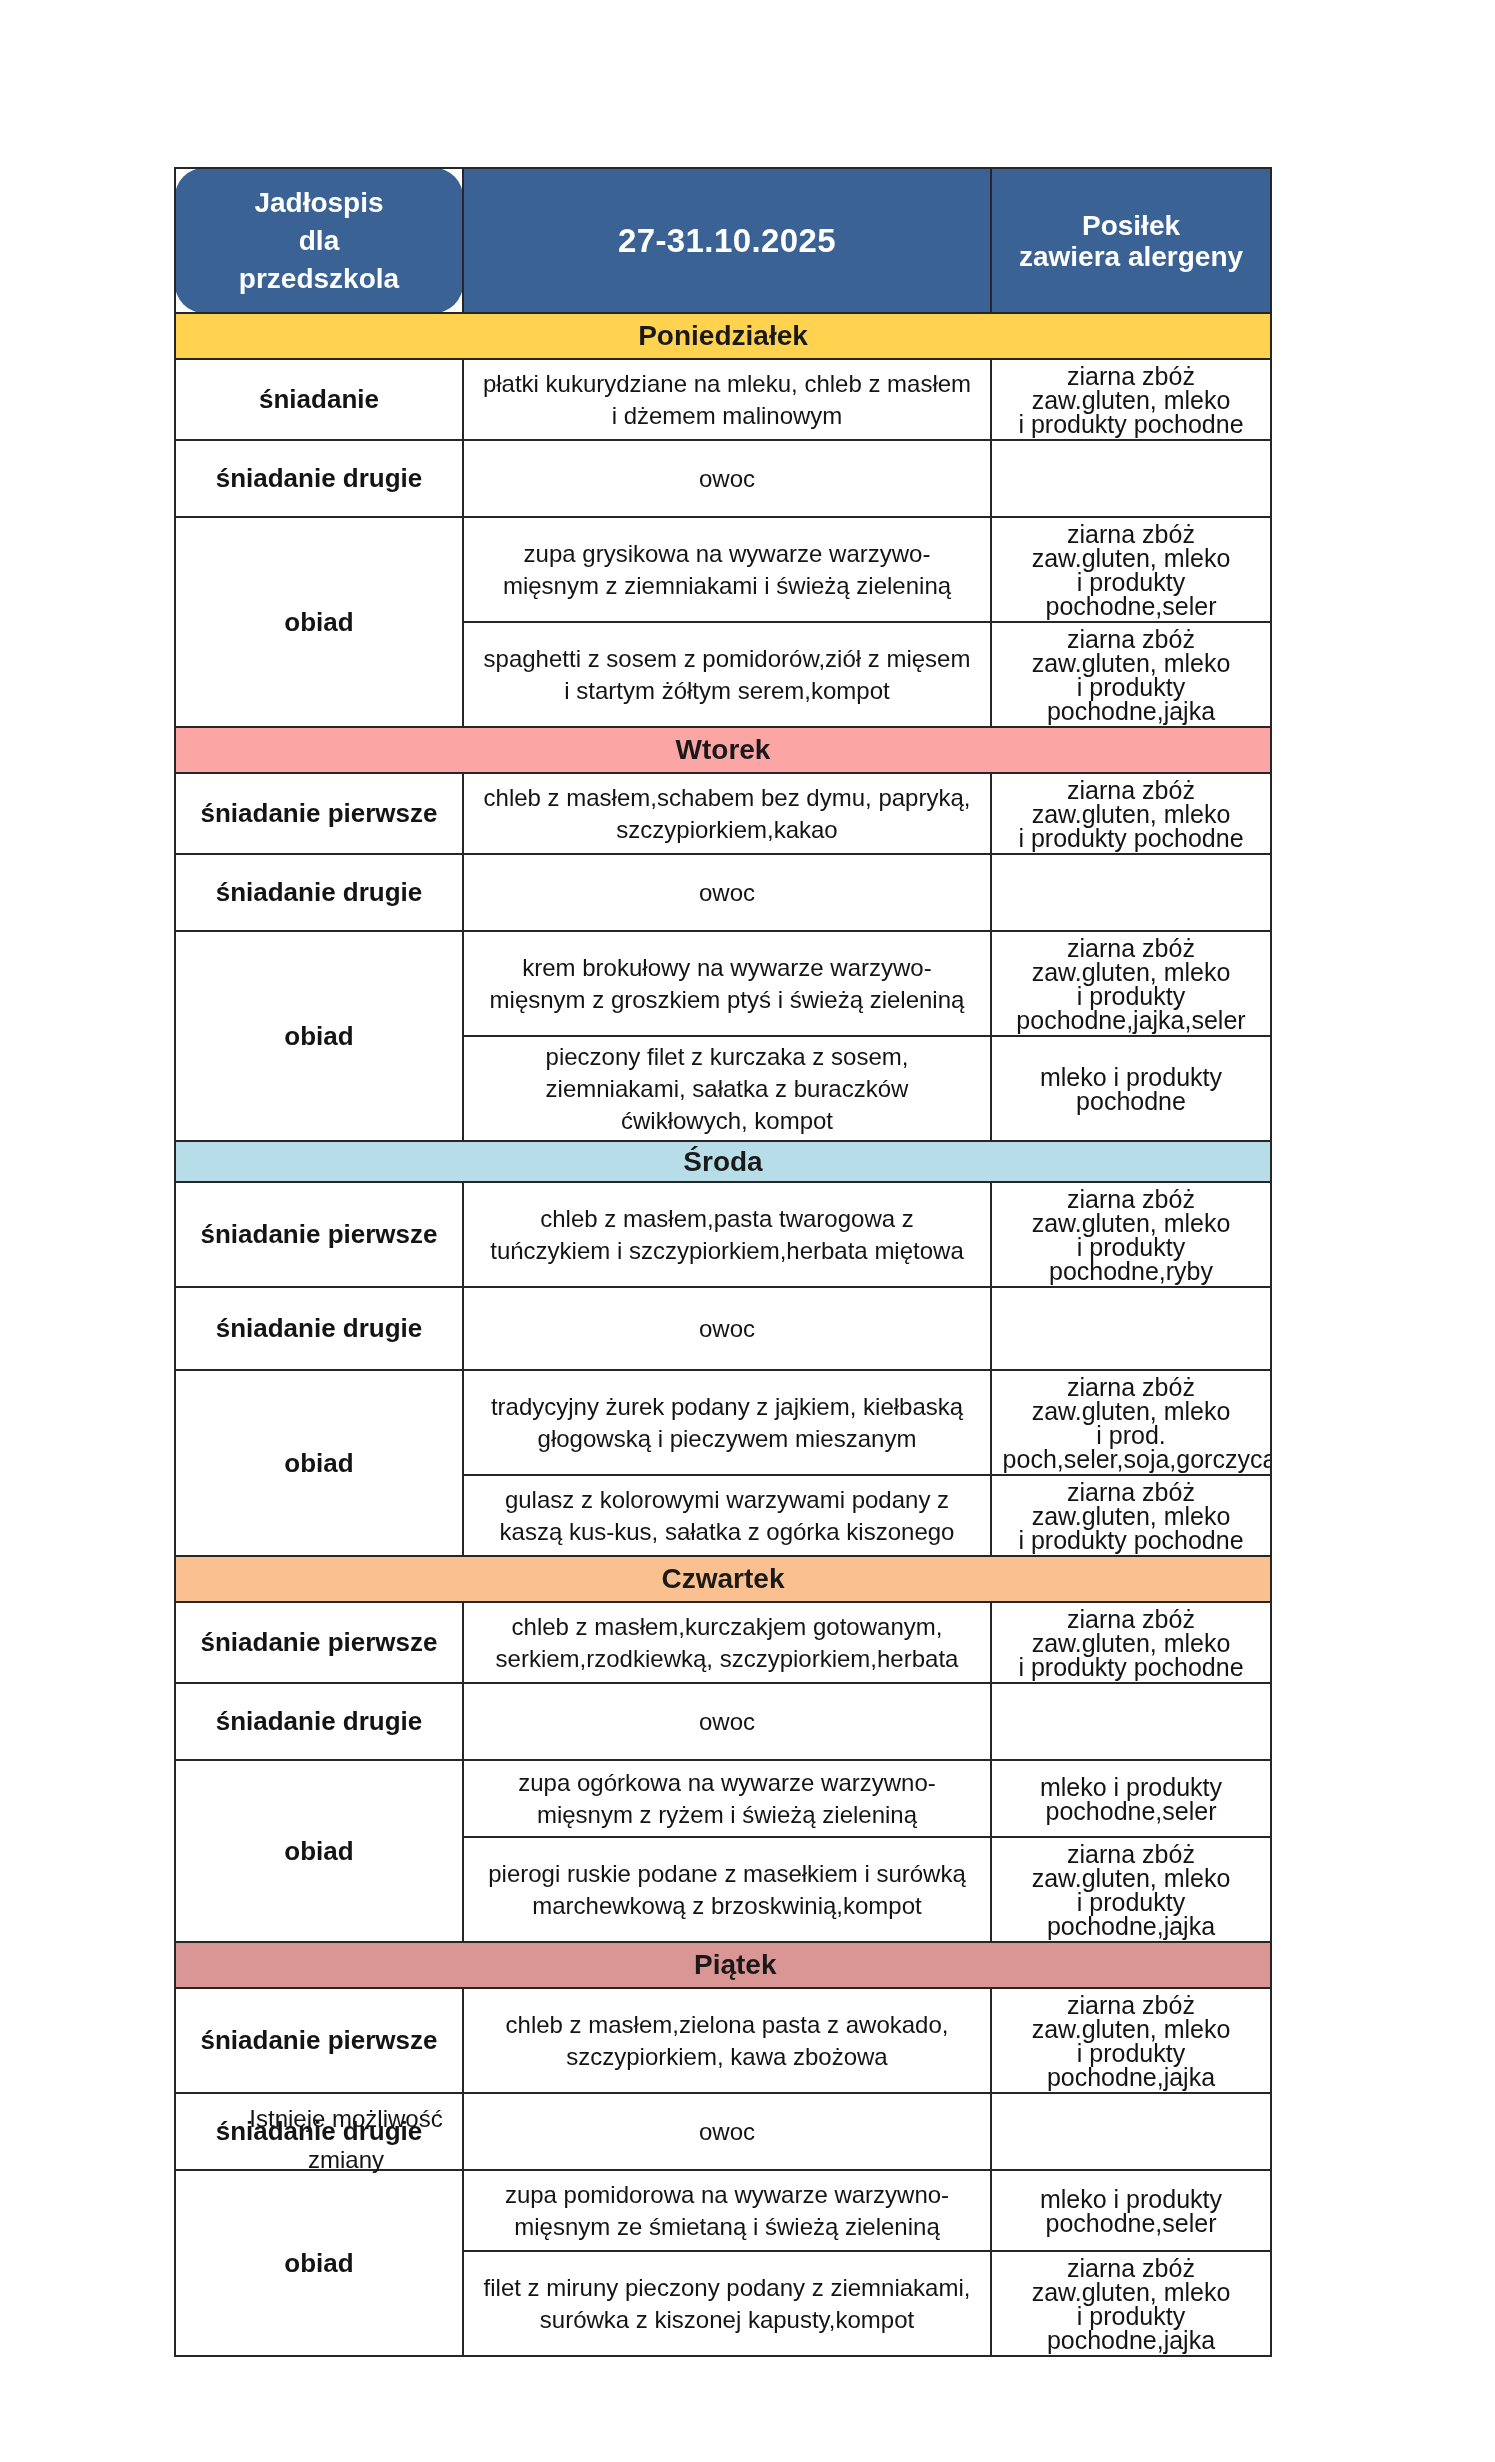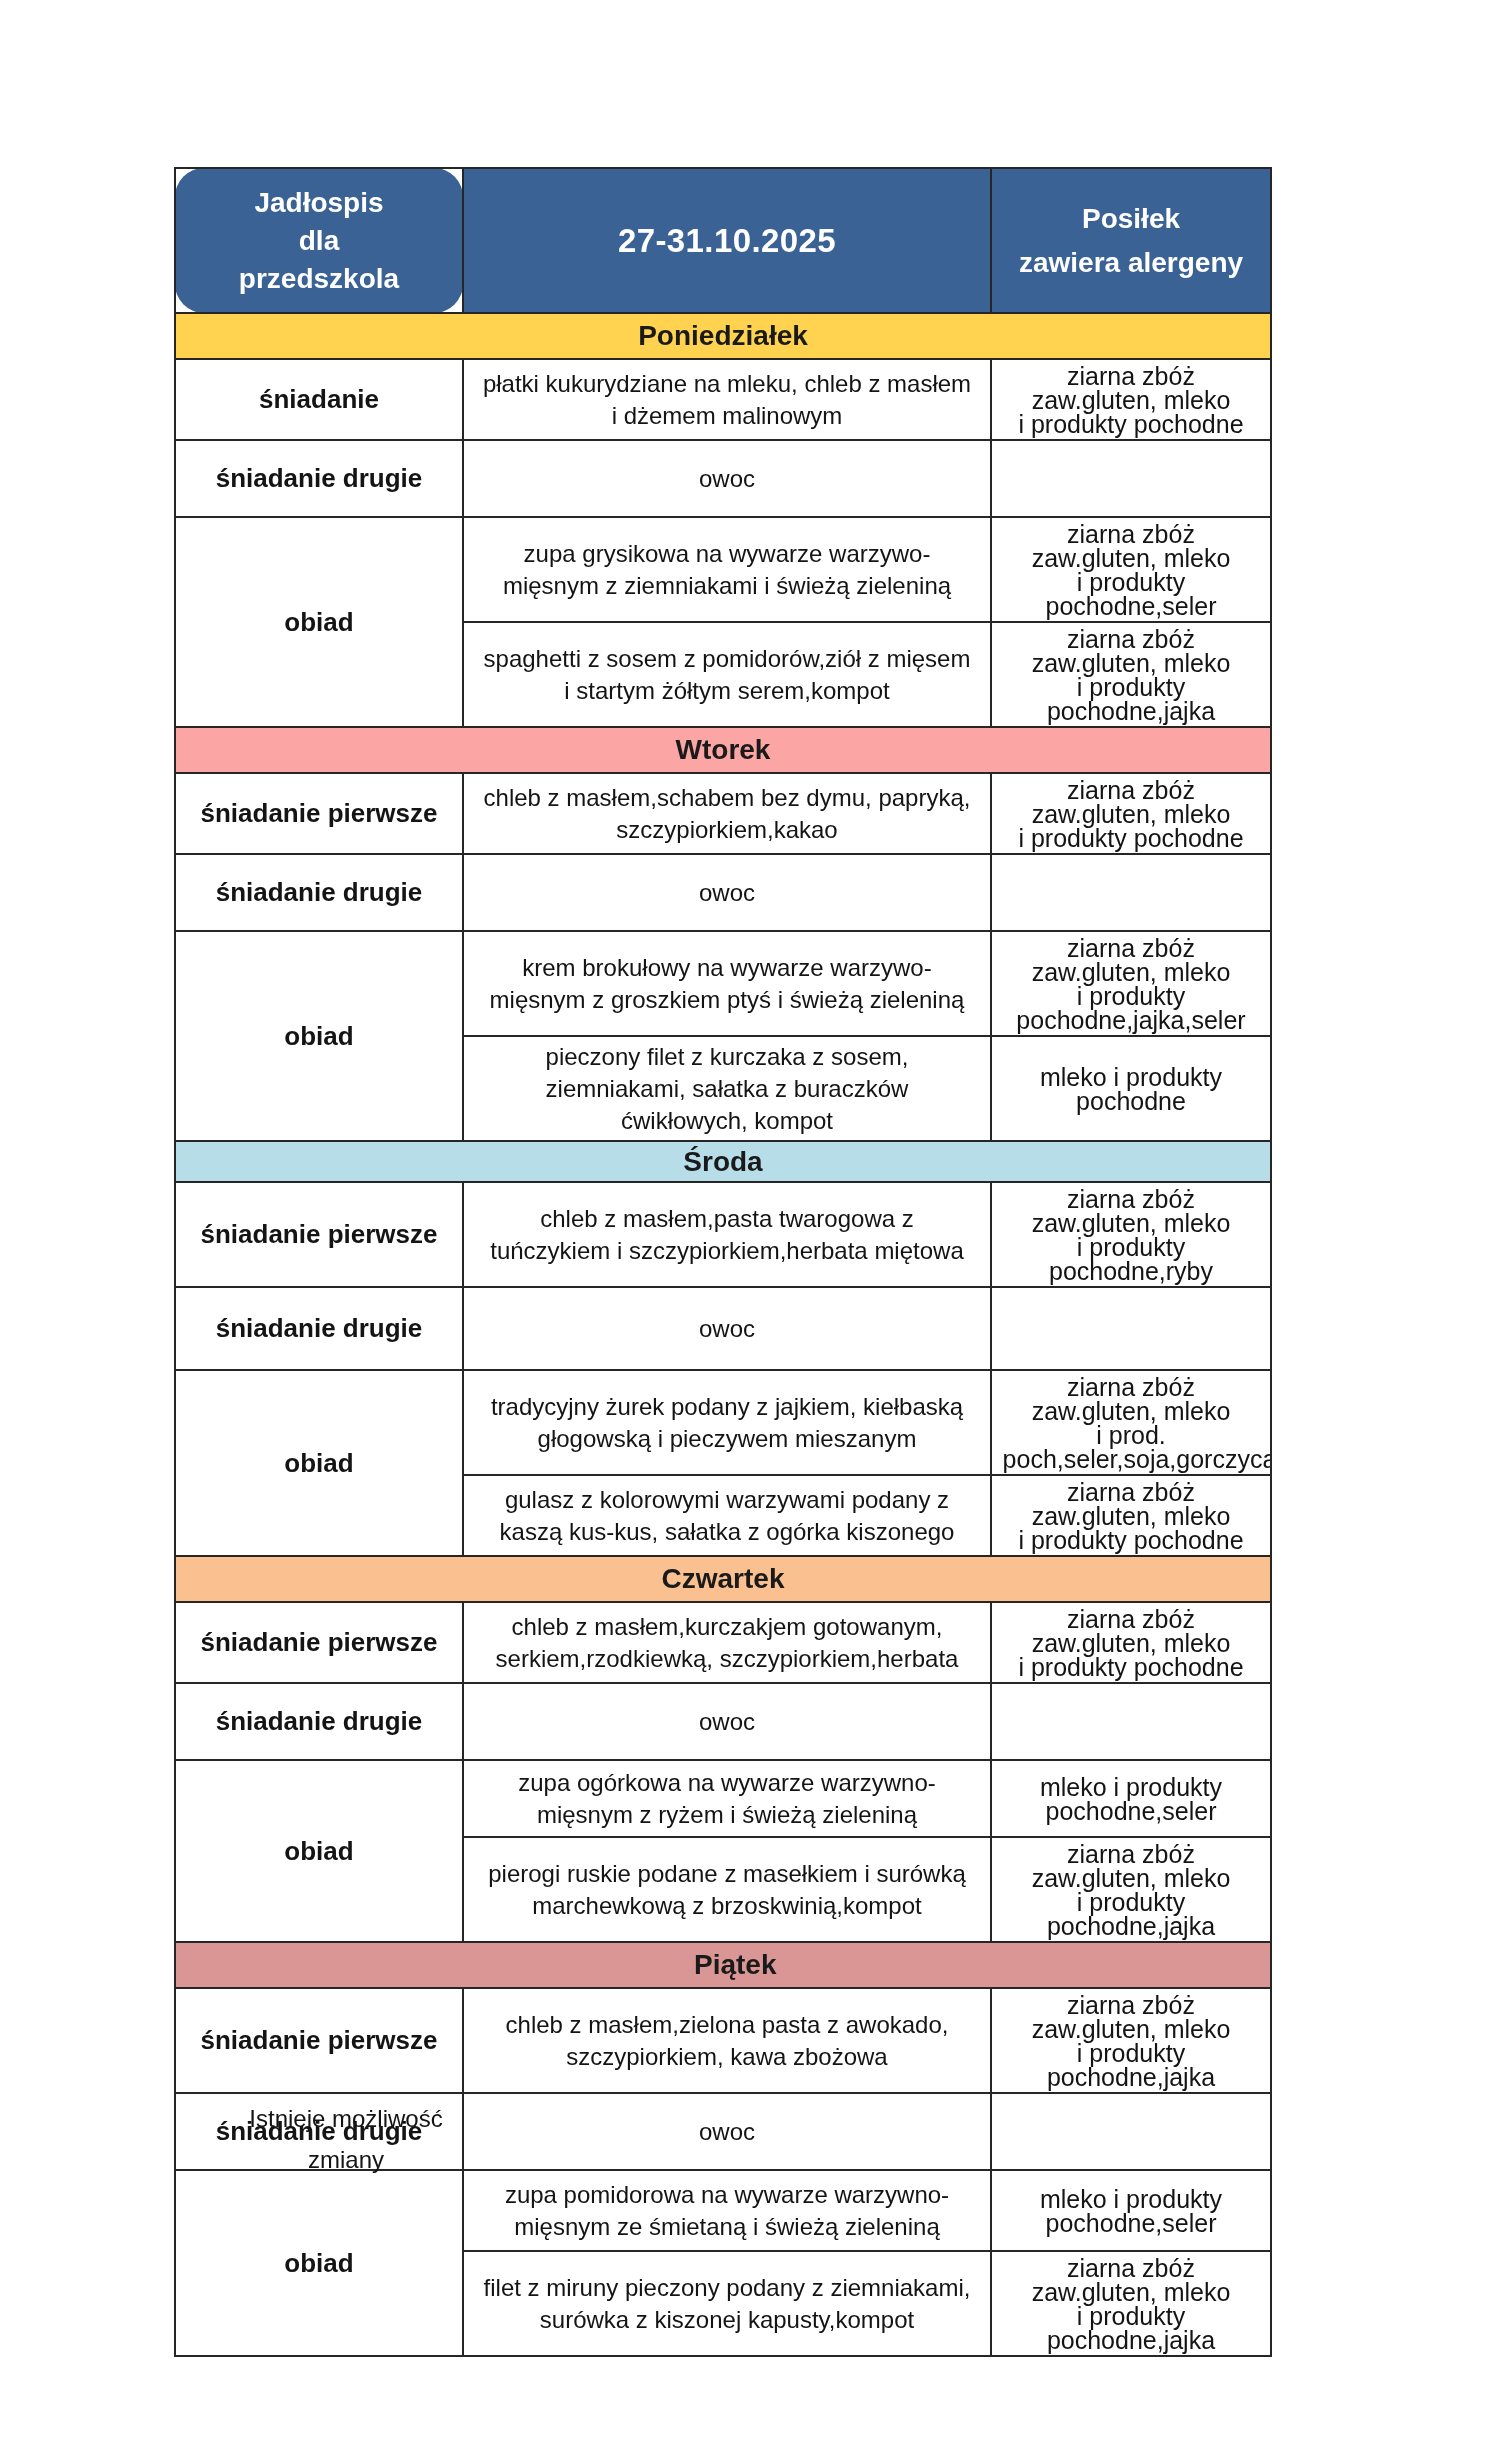--- a/index.html
+++ b/index.html
@@ -17,21 +17,21 @@
   table.menu td {
     border:2.6px solid #262626;
     padding:3.5px 10.6px;
     vertical-align:middle;
     text-align:center;
     overflow:hidden;
   }
   tr.hdr td { color:#ffffff; font-weight:bold; }
   .hdr-title   { font-size:28px; line-height:38px; white-space:pre-line;border-radius:29px; }
   .hdr-date    { font-size:33px; letter-spacing:0.4px; }
-  .hdr-allerg  { font-size:28px; line-height:44px; white-space:pre-line; }
+  .hdr-allerg  { font-size:28px; line-height:31px; white-space:pre-line; }
 
   td.band { font-weight:bold; font-size:28px; color:#1a1a1a; padding:5.3px; }
 
   td.label    { font-weight:bold; font-size:26px; }
   td.dish     { font-size:24px; line-height:32px; white-space:pre-line; }
   td.allergen { font-size:25px; line-height:24px; white-space:pre-line; padding:3.5px 5.3px; }
 
   .footer {
     position:absolute; left:174px; top:2098px; width:967px;
     display:grid; grid-template-columns:288px auto;

